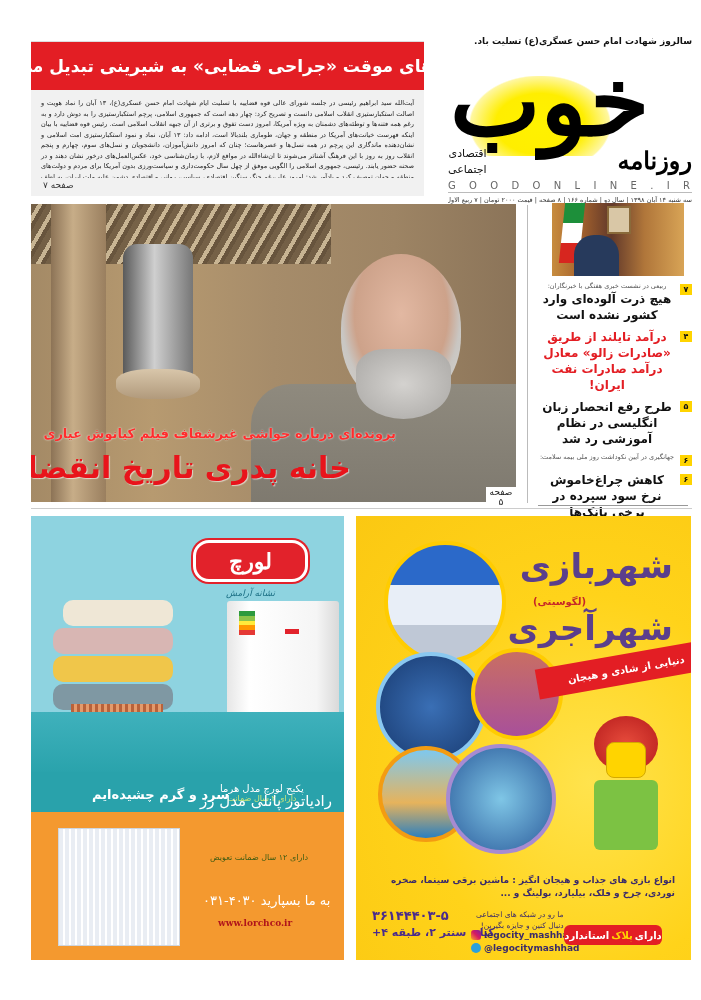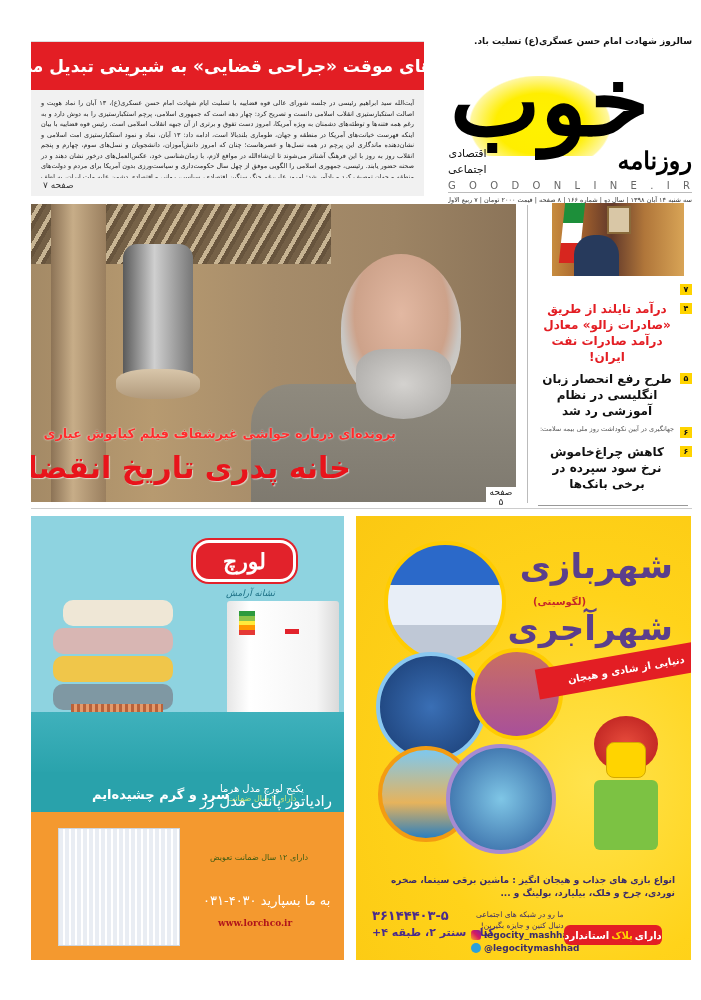--- a/index.html
+++ b/index.html
@@ -55,21 +55,21 @@
   .news-title { font-size: 12px; font-weight: bold; line-height: 16px; color: #111; }
   .news-title.red { color: #e31e24; }
   .sidebar-bottom-rule { position: absolute; left: 538px; top: 505px; width: 150px; height: 1px; background: #999; }
 
   
   .hr-mid { position: absolute; left: 31px; top: 508px; width: 661px; height: 1px; background: #ccc; }
 
   
   .ad-lorch { position: absolute; left: 31px; top: 516px; width: 313px; height: 196px; background: #8ed3e0; overflow: hidden; }
   .ad-lorch-bottom-blue { position: absolute; left: 31px; top: 712px; width: 313px; height: 60px; background: linear-gradient(#3fb1bc, #2aa3ac); }
-  .lorch-logo { position: absolute; left: 162px; top: 24px; width: 103px; height: 42px; background: #e2222b; border-radius: 16px; border: 3px solid #fff; box-shadow: 0 0 0 2px #e2222b; display: flex; align-items: center; justify-content: center; }
+  .lorch-logo { position: absolute; left: 162px; top: 24px; width: 115px; height: 42px; background: #e2222b; border-radius: 16px; border: 3px solid #fff; box-shadow: 0 0 0 2px #e2222b; display: flex; align-items: center; justify-content: center; }
   .lorch-logo span { color: #fff; font-size: 22px; font-weight: bold; font-family: "DejaVu Serif", serif; }
   .lorch-tagline { position: absolute; left: 195px; top: 72px; font-size: 9px; color: #1b6f84; font-style: italic; white-space: nowrap; }
   .boiler { position: absolute; left: 196px; top: 85px; width: 112px; height: 230px; background: linear-gradient(90deg, #e6e6e6, #ffffff 20%, #f5f5f5 80%, #d9d9d9); border-radius: 3px; }
   .boiler .energy { position: absolute; left: 12px; top: 10px; width: 16px; height: 24px; background: linear-gradient(#2c9a3e 0 20%, #8bc34a 20% 40%, #ffeb3b 40% 60%, #ff9800 60% 80%, #e53935 80%); }
   .boiler .mini-logo { position: absolute; left: 58px; top: 28px; width: 14px; height: 5px; background: #e2222b; }
   .towels { position: absolute; left: 22px; top: 84px; width: 120px; }
   .towel { height: 26px; border-radius: 10px; margin-bottom: 2px; }
   .heater { position: absolute; left: 40px; top: 188px; width: 92px; height: 60px; background: repeating-linear-gradient(90deg, #b8623a 0 3px, #e49a6b 3px 6px); }
   .lorch-slogan { position: absolute; left: 92px; top: 787px; font-size: 13px; font-weight: bold; color: #fff; white-space: nowrap; }
   .lorch-pkg { position: absolute; left: 220px; top: 783px; text-align: center; }
@@ -171,20 +171,24 @@
 
 <div class="sidebar">
   <div class="sidebar-photo">
     <div class="flag"></div>
     <div class="portrait"></div>
     <div class="speaker"></div>
   </div>
 
   <div class="news-item">
     <div class="news-num">۷</div>
+    <div class="news-text">
+      <div class="news-kicker">ربیعی در نشست خبری هفتگی با خبرنگاران:</div>
+      <div class="news-title">هیچ ذرت آلوده‌ای وارد کشور نشده است</div>
+    </div>
   </div>
   <div class="news-item">
     <div class="news-num">۴</div>
     <div class="news-text">
       <div class="news-title red">درآمد تایلند از طریق «صادرات زالو» معادل درآمد صادرات نفت ایران!</div>
     </div>
   </div>
   <div class="news-item">
     <div class="news-num">۵</div>
     <div class="news-text">

